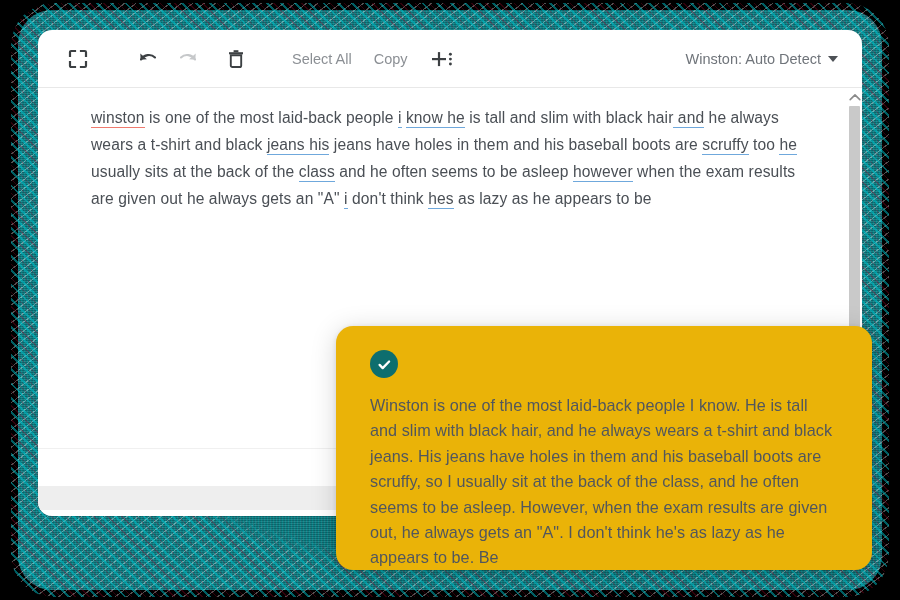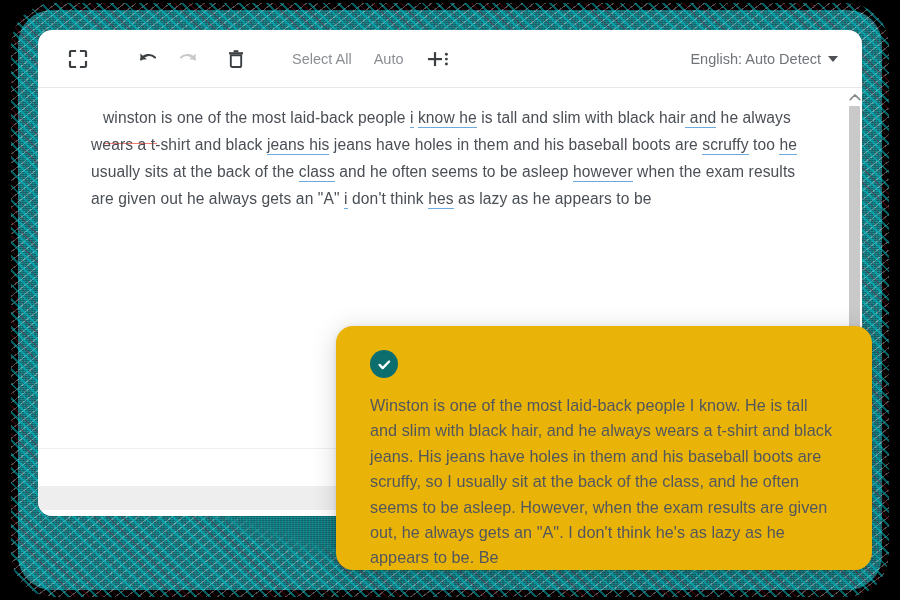--- a/index.html
+++ b/index.html
@@ -111,22 +111,21 @@
     padding: 16px 46px 0 53px;
     font-size: 15.6px;
     line-height: 27px;
     color: #4a4f55;
     letter-spacing: .1px;
   }
   .body-area .para { max-width: 740px; }
 
   .u-red {
     border-bottom: 1.6px solid #f07a6e;
-    padding-bottom: 17px;
-    margin-left: 12px;
+    padding-bottom: 1px;
   }
   .u-blue {
     border-bottom: 1.6px solid #6fa8dc;
     padding-bottom: 1px;
   }
 
   
   .panel-divider {
     position: absolute;
     left: 0; right: 0;
@@ -249,40 +248,40 @@
               <rect x="2" y="3.2" width="14" height="2.1" fill="#3c4043"></rect>
               <rect x="6.6" y="1.2" width="4.8" height="2" fill="#3c4043"></rect>
               <path d="M3.8 6.2h10.4v10.2a1.6 1.6 0 0 1-1.6 1.6H5.4a1.6 1.6 0 0 1-1.6-1.6V6.2z" stroke="#3c4043" stroke-width="1.9" fill="none"></path>
             </svg>
           </span>
         </button>
 
         <span class="gap-lg"></span>
 
         <span class="tb-text">Select All</span>
-        <span class="tb-text">Auto</span>
+        <span class="tb-text">Copy</span>
 
         <span class="gap-sm"></span>
 
         <button class="tb-btn">
           <span>
             <svg width="26" height="20" viewBox="0 0 26 20" fill="none">
               <rect x="3" y="9" width="14" height="2.2" fill="#3c4043"></rect>
               <rect x="8.9" y="3.1" width="2.2" height="14" fill="#3c4043"></rect>
               <circle cx="21.4" cy="5.2" r="1.45" fill="#3c4043"></circle>
               <circle cx="21.4" cy="10.1" r="1.45" fill="#3c4043"></circle>
               <circle cx="21.4" cy="15" r="1.45" fill="#3c4043"></circle>
             </svg>
           </span>
         </button>
       </div>
 
       <div class="tb-right">
         <div class="lang-select">
-          <span>English: Auto Detect</span>
+          <span>Winston: Auto Detect</span>
           <span class="caret"></span>
         </div>
       </div>
     </div>
 
     <div class="body-area">
       <div class="para" id="editor-text"><span class="u-red">winston</span><span> is one of the most laid-back people </span><span class="u-blue">i</span><span> </span><span class="u-blue">know he</span><span> is tall and slim with black hair</span><span class="u-blue"> and</span><span> he always wears a t-shirt and black </span><span class="u-blue">jeans his</span><span> jeans have holes in them and his baseball boots are </span><span class="u-blue">scruffy</span><span> too </span><span class="u-blue">he</span><span> usually sits at the back of the </span><span class="u-blue">class</span><span> and he often seems to be asleep </span><span class="u-blue">however</span><span> when the exam results are given out he always gets an "A" </span><span class="u-blue">i</span><span> don't think </span><span class="u-blue">hes</span><span> as lazy as he appears to be</span></div>
 
       <div class="panel-divider"></div>
       <div class="panel-strip"></div>

